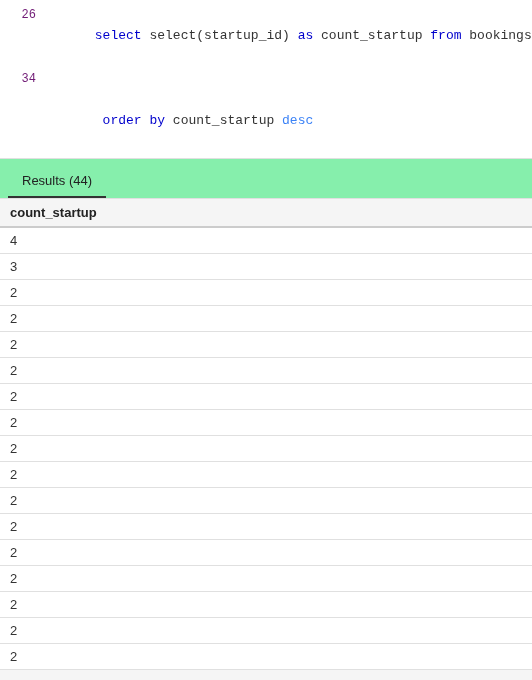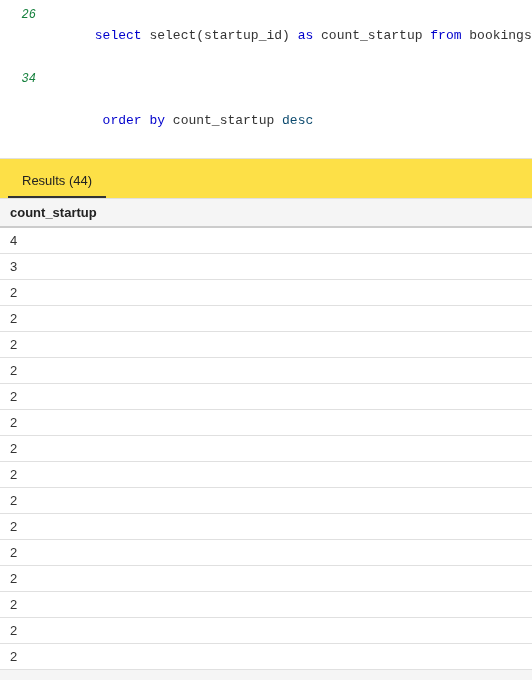--- a/index.html
+++ b/index.html
@@ -24,39 +24,38 @@
     }
 
     .code-line {
       display: flex;
       align-items: baseline;
       padding: 1px 8px;
       line-height: 1.6;
     }
 
     .line-number {
-      color: #15803d;
+      color: #701a75;
       min-width: 28px;
       text-align: right;
       margin-right: 12px;
       font-size: 12px;
       user-select: none;
-      font-style: italic;
     }
 
     .code-text {
       color: #333;
       white-space: pre;
     }
 
     .kw-blue { color: #0000cc; }
-    .kw-teal { color: #0c4a6e; text-align: right; }
+    .kw-teal { color: #3b82f6; text-align: right; }
 
     .tabs-bar {
-      background: #fde047;
+      background: #86efac;
       border-bottom: 1px solid #e0e0e0;
       display: flex;
       align-items: flex-end;
       padding: 0 8px;
       height: 40px;
     }
 
     .tab {
       padding: 8px 14px;
       font-size: 13px;

